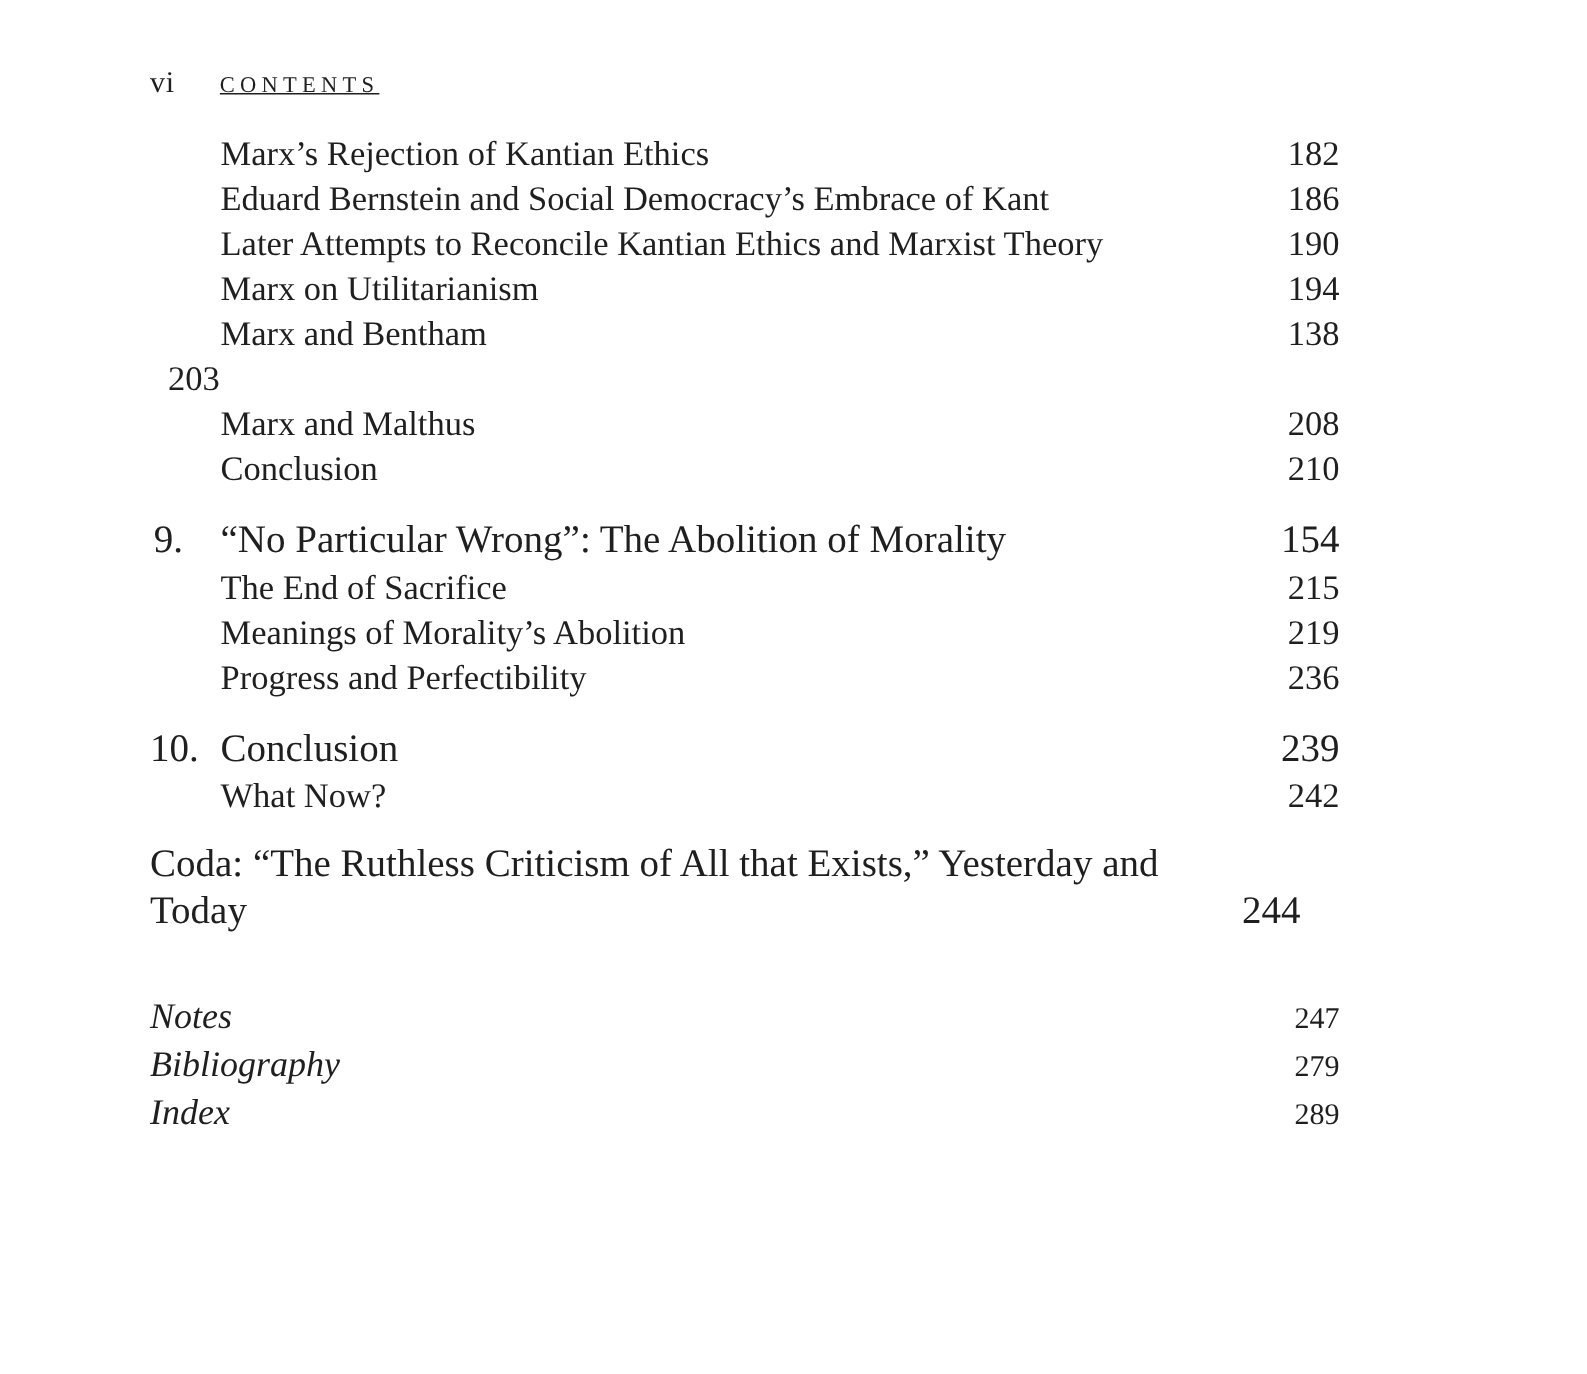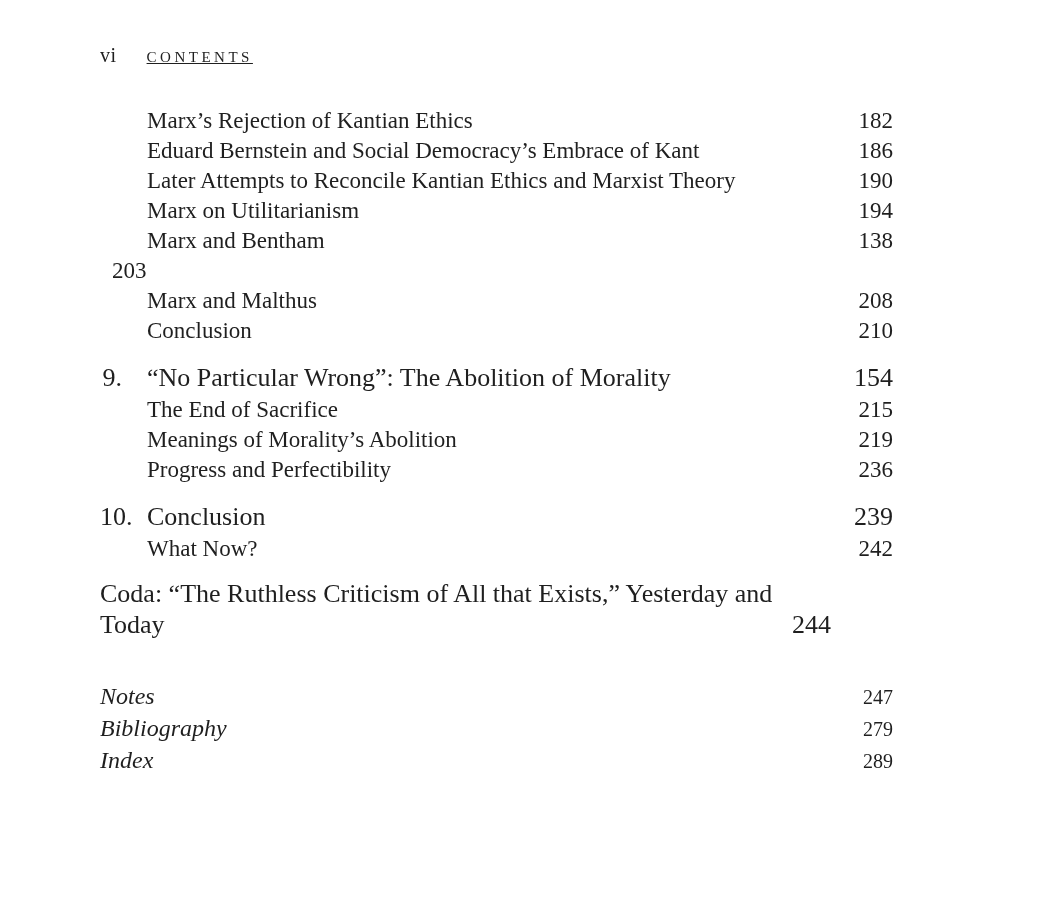--- a/index.html
+++ b/index.html
@@ -33,21 +33,21 @@
   }
   .head-title {
     margin-left: 30px;
     font-size: 15px;
     letter-spacing: 3.5px;
     font-weight: 500;
     text-decoration: underline;
   }
   
   .toc {
-    margin-top: 36px;
+    margin-top: 18px;
   }
   .row {
     display: flex;
     align-items: baseline;
   }
   .row .label { flex: 1 1 auto; }
   .row .pg {
     margin-left: 12px;
     white-space: nowrap;
     text-align: right;
@@ -70,20 +70,21 @@
     padding-right: 25px;
     text-align: right;
     flex: 0 0 auto;
   }
   
   .row.coda {
     font-size: 26px;
     line-height: 31px;
     margin-top: 14px;
     align-items: flex-end;
+    gap: 36px;
   }
   .row.coda .label {
     flex: 0 0 auto;
     max-width: 680px;
   }
   
   .row.back {
     font-size: 24px;
     line-height: 31px;
     justify-content: center;

